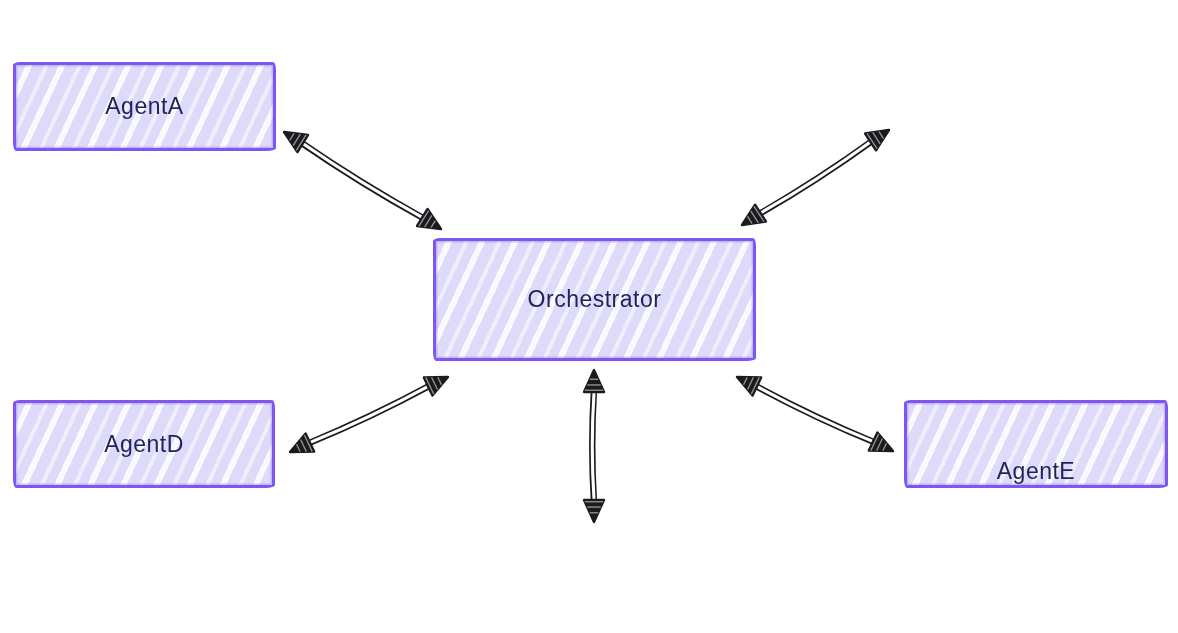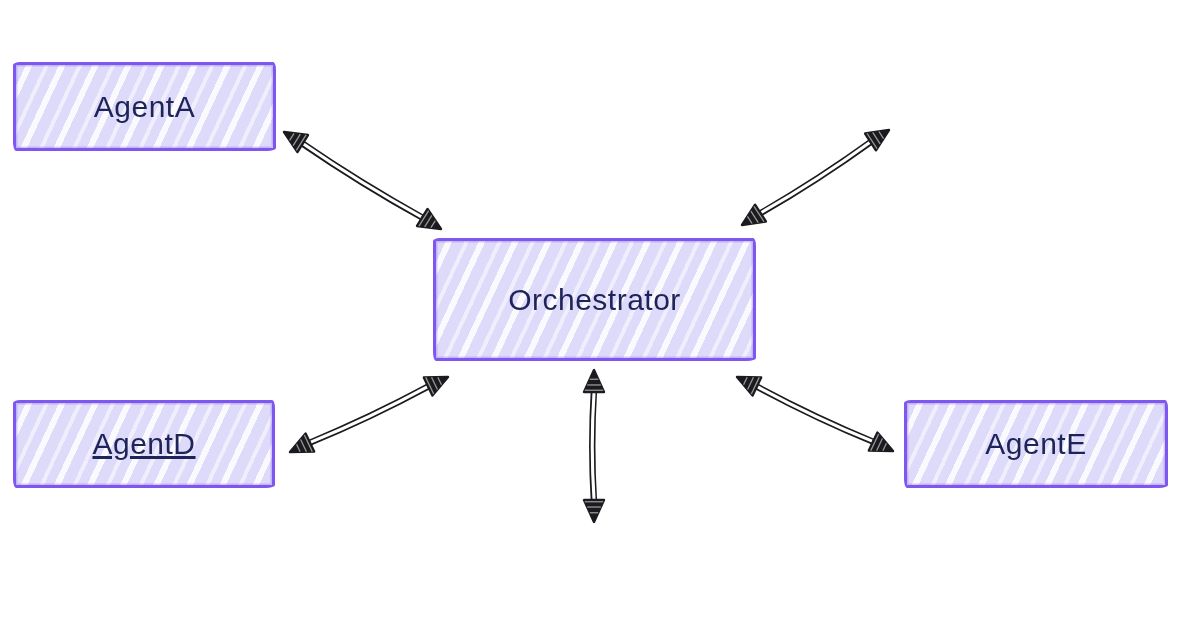--- a/index.html
+++ b/index.html
@@ -18,42 +18,42 @@
     border:3.5px solid var(--node-border,#7d57f0);
     border-radius:7px 3px 9px 3px / 3px 8px 3px 9px;
     box-shadow:inset 0 0 0 1.5px rgba(125,90,240,.30);
     background-color:var(--node-fill,#dedaf9);
     background-image:repeating-linear-gradient(115deg,
         rgba(255,255,255,0) 0px, rgba(255,255,255,0) 9px,
         rgba(255,255,255,.85) 9px, rgba(255,255,255,.85) 15px,
         rgba(255,255,255,0) 15px, rgba(255,255,255,0) 26px,
         rgba(255,255,255,.55) 26px, rgba(255,255,255,.55) 30px);
     color:var(--node-text,#1e2358);
-    font-size:30px;
+    font-size:23px;
     letter-spacing:.5px;
   }
   
   .node::before{
     content:"";
     position:absolute;inset:-9px;
     z-index:-1;
     background-image:
       radial-gradient(circle, var(--scallop,rgba(160,135,240,.42)) 0 6.5px, transparent 7.5px),
       radial-gradient(circle, rgba(160,135,240,.22) 0 5px, transparent 6px),
       radial-gradient(circle, rgba(160,135,240,.30) 0 5.5px, transparent 6.5px);
     background-size:23px 15px, 25px 13px, 15px 24px;
     background-position:left 4px bottom 0, left 9px top 0, left 0 top 8px;
     background-repeat:repeat-x, repeat-x, repeat-y;
   }
   .node-label{pointer-events:none;}
   #n-agent-a      {left:13px;  top:62px;  width:263px; height:89px;}
   #n-agent-c      {left:904px; top:61px;  width:263px; height:90px;}
   #n-orchestrator {left:433px; top:238px; width:323px; height:123px;text-align:center;}
-  #n-agent-d      {left:13px;  top:400px; width:262px; height:88px;text-decoration:underline;}
-  #n-agent-e      {left:904px; top:400px; width:264px; height:88px;}
+  #n-agent-d      {left:13px;  top:400px; width:262px; height:88px;}
+  #n-agent-e      {left:904px; top:400px; width:264px; height:88px;align-items:flex-end;}
   #n-agent-b      {left:445px; top:528px; width:291px; height:90px;}
 </style>
 </head>
 <body>
 
 <div class="canvas">
   <svg id="edge-layer" width="1178" height="633" viewBox="0 0 1178 633">
       <path d="M 300.16380798906926 141.98655652827847 Q 360.66037116584346 183.4775435769338 424.83619201093074 219.01344347172153" stroke="#1b1b1f" stroke-width="6.4" fill="none"></path>
       <path d="M 303.5667149341365 144.08898948160024 Q 360.66037116584346 183.4775435769338 421.4332850658635 216.91101051839976" stroke="#ffffff" stroke-width="3.1" fill="none"></path>
       <polygon points="284,132 297.4599058145652,152.0706486059378 307.9720705811741,135.05611388060177" fill="#1b1b1f" stroke="#1b1b1f" stroke-width="2.4" stroke-linejoin="round"></polygon>

